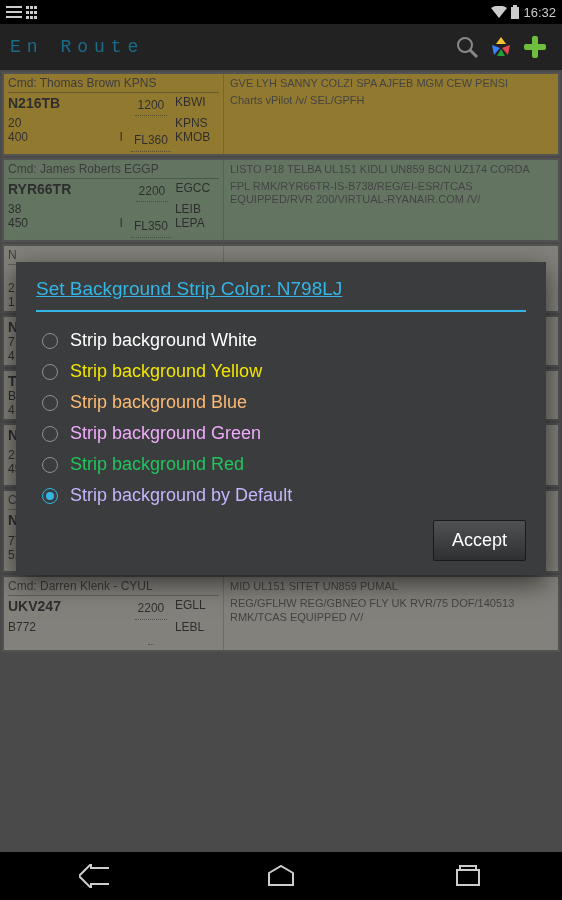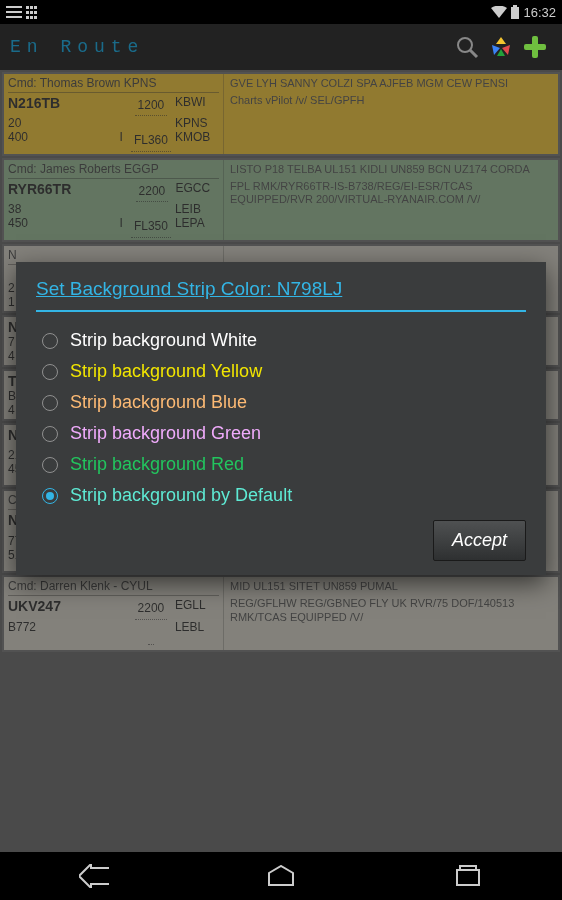--- a/index.html
+++ b/index.html
@@ -46,23 +46,23 @@
 .dialog-divider { height:2px; background:#33b5e5; margin-bottom:18px; }
 .radio-row { display:flex; align-items:center; gap:12px; margin:1px 0 10px 6px; font-size:18px; }
 .radio { width:16px; height:16px; border:1.5px solid #909090; border-radius:50%; flex-shrink:0; position:relative; }
 .radio.checked { border-color:#33b5e5; }
 .radio.checked::after { content:""; position:absolute; inset:3px; border-radius:50%; background:#33b5e5; }
 .opt-white { color:#fff; }
 .opt-yellow { color:#f2e600; }
 .opt-blue { color:#fdba74; }
 .opt-green { color:#f0abfc; }
 .opt-red { color:#22c55e; }
-.opt-default { color:#5eead4; }
+.opt-default { color:#c4b5fd; }
 .dialog-actions { display:flex; justify-content:flex-end; margin-top:14px; }
-.accept-btn { background:linear-gradient(#4f5152,#2e3031); border:1px solid #1a1a1a; color:#fff; padding:9px 18px; font-size:18px; border-radius:2px;font-style:italic; }
+.accept-btn { background:linear-gradient(#4f5152,#2e3031); border:1px solid #1a1a1a; color:#fff; padding:9px 18px; font-size:18px; border-radius:2px; }
 
 
 .nav-bar { position:absolute; bottom:0; left:0; right:0; height:48px; background:#000; display:flex; align-items:center; justify-content:space-around; }
 .nav-icon { width:32px; height:32px; display:flex; align-items:center; justify-content:center; }
 
 .hide-bot { opacity:0.95; }
 
 svg { display:block; }
 </style>
 </head>

